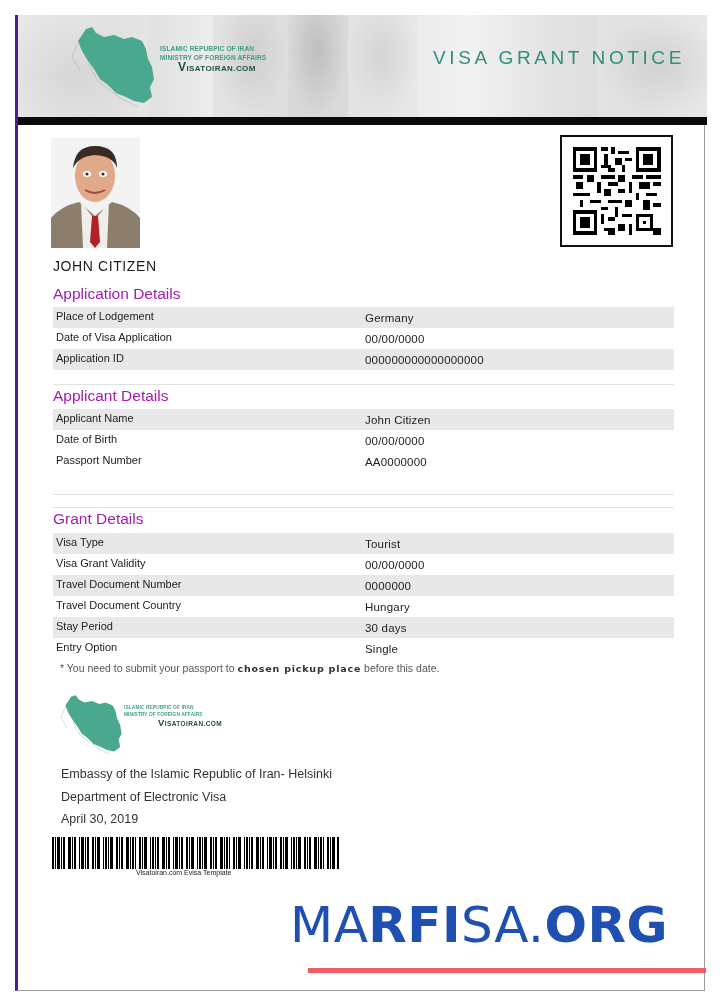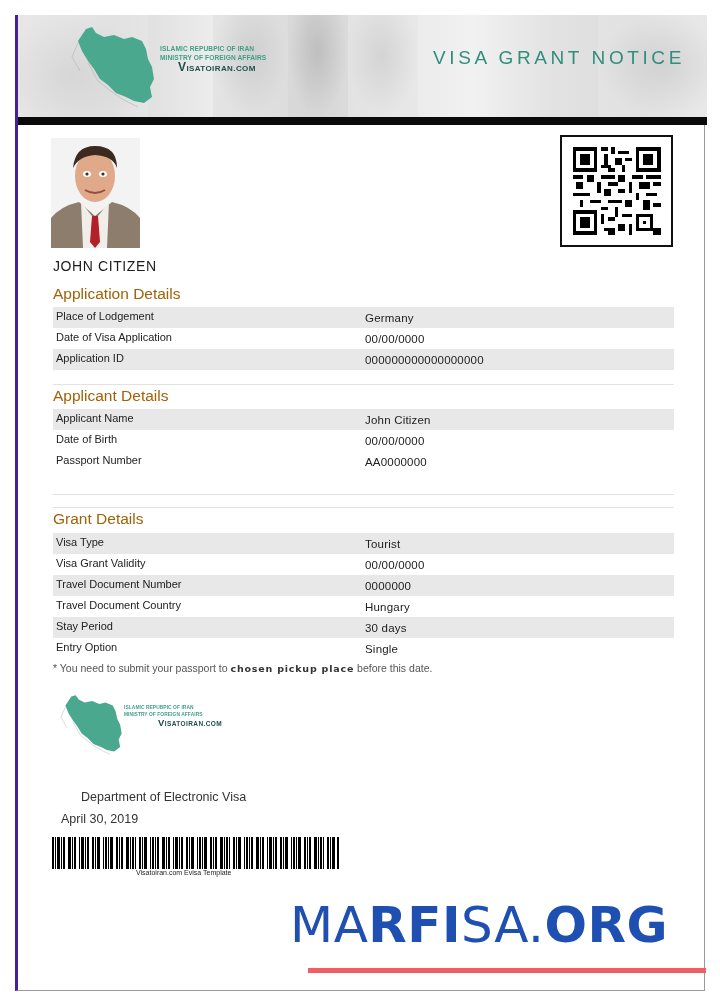--- a/index.html
+++ b/index.html
@@ -32,30 +32,30 @@
       letter-spacing: 3.6px; font-weight: normal; white-space: nowrap;
     }
 
     
     .photo { position: absolute; left: 33px; top: 123px; width: 89px; height: 110px; overflow: hidden; background: #f4f4f4; }
 
     .qr { position: absolute; left: 542px; top: 120px; width: 113px; height: 112px; border: 2px solid #111; background: #fff; padding: 10px; }
 
     .name { position: absolute; left: 35px; top: 243px; font-size: 14px; letter-spacing: .6px; color: #1c1c1c; }
 
-    .section-title { position: absolute; left: 35px; font-size: 15.5px; color: #a16207; }
+    .section-title { position: absolute; left: 35px; font-size: 15.5px; color: #a21caf; }
 
     .rows { position: absolute; left: 35px; width: 621px; }
     .row { position: relative; height: 21px; display: flex; align-items: center; font-size: 11px; color: #222; }
     .row.alt { background: #e8e8e8; }
     .row .label { position: absolute; left: 3px; top: 3px; }
     .row .value { position: absolute; left: 312px; top: 5px; font-size: 11.5px; color: #222; letter-spacing: .2px; }
     .sep { position: absolute; left: 35px; width: 621px; height: 1px; background: #e2e2e2; }
 
-    .footnote { position: absolute; left: 35px; top: 647px; font-size: 10.5px; color: #555; white-space: nowrap; }
+    .footnote { position: absolute; left: 42px; top: 647px; font-size: 10.5px; color: #555; white-space: nowrap; }
     .footnote b { font-weight: bold; letter-spacing: .8px; color: #333; font-family: "DejaVu Sans", sans-serif; font-size: 9.5px; }
 
     .logo2-map { position: absolute; left: 40px; top: 676px; width: 74px; height: 66px; }
     .logo2-text { position: absolute; left: 106px; top: 689px; line-height: 7px; }
     .logo2-text .logo-line { font-size: 5.5px; }
     .logo2-text .logo-site { font-size: 6.5px; margin-left: 34px; }
     .logo2-text .logo-site .v { font-size: 9.5px; }
 
     .embassy { position: absolute; left: 43px; font-size: 12.5px; color: #333; white-space: nowrap; }
 
@@ -242,21 +242,22 @@
     <path d="M18 6 L24 4 L28 10 L36 14 L46 12 L56 16 L64 14 L74 18 L78 26 L80 36 L84 44 L86 56 L82 64 L84 74 L76 80 L66 78 L58 74 L48 70 L40 62 L32 56 L26 46 L20 38 L14 28 L10 18 Z" fill="#4aa88f"></path>
     <path d="M20 40 L30 58 L40 66 L54 76 L70 84" stroke="#c4c4c4" stroke-width=".8" fill="none"></path>
     <path d="M10 20 L4 34 L12 48" stroke="#c4c4c4" stroke-width=".8" fill="none"></path>
   </svg>
   <div class="logo2-text">
     <span class="logo-line">ISLAMIC REPUBPIC OF IRAN</span>
     <span class="logo-line">MINISTRY OF FOREIGN AFFAIRS</span>
     <span class="logo-site"><span class="v">V</span><span>ISATOIRAN.COM</span></span>
   </div>
 
-  <div class="embassy" style="top:775px;margin-left:20px;">Department of Electronic Visa</div>
+  <div class="embassy" style="top:752px;">Embassy of the Islamic Republic of Iran- Helsinki</div>
+  <div class="embassy" style="top:775px;">Department of Electronic Visa</div>
   <div class="embassy" style="top:797px;">April 30, 2019</div>
 
   <svg class="barcode" viewBox="0 0 288 32" preserveAspectRatio="none">
     <g fill="#000">
       <rect x="0" y="0" width="2" height="32"></rect>
         <rect x="3" y="0" width="1" height="32"></rect>
         <rect x="5" y="0" width="3" height="32"></rect>
         <rect x="9" y="0" width="1" height="32"></rect>
         <rect x="11" y="0" width="2" height="32"></rect>
       <rect x="16" y="0" width="3" height="32"></rect>

